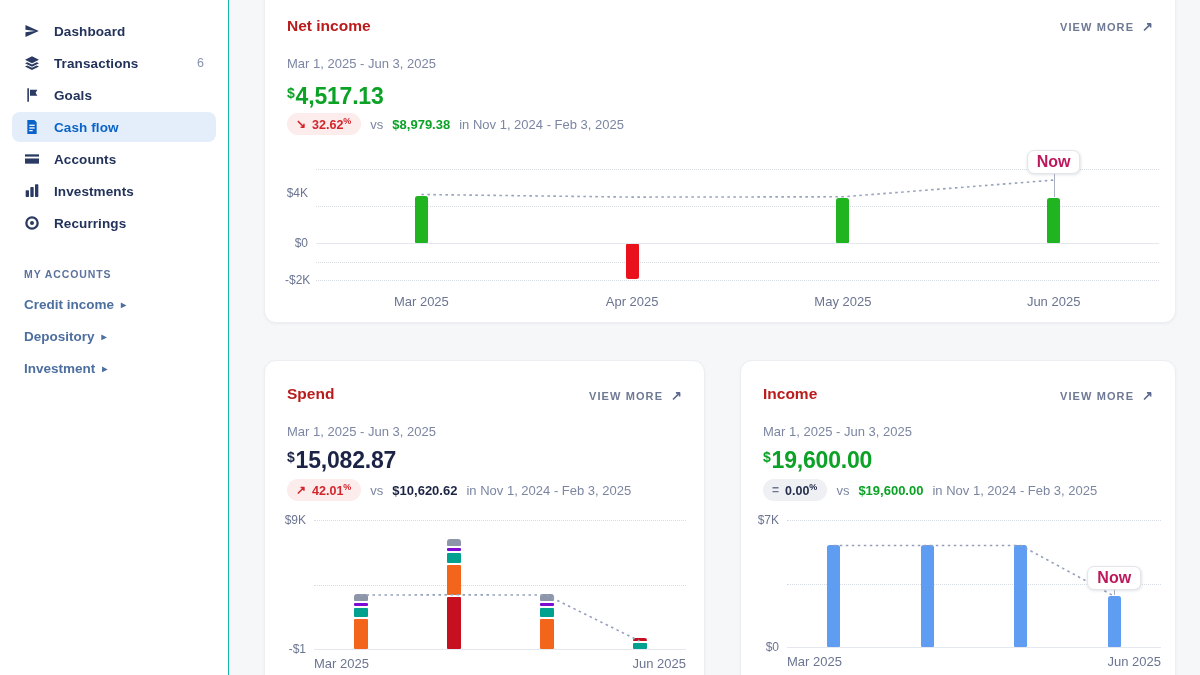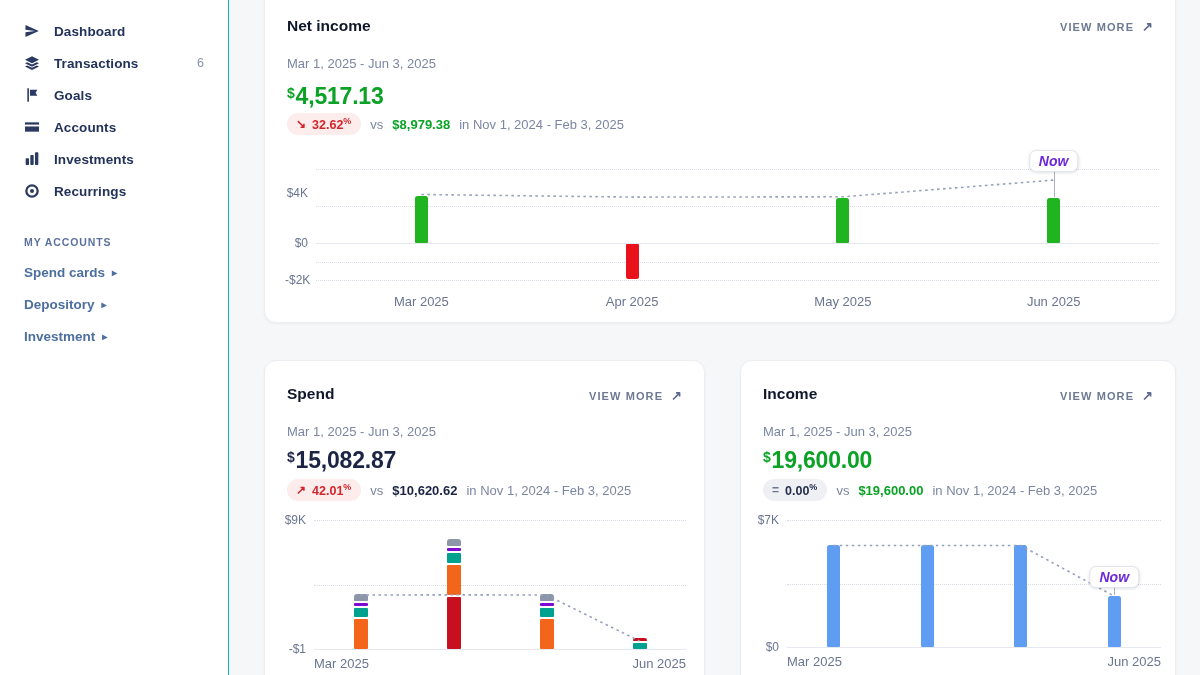--- a/index.html
+++ b/index.html
@@ -43,21 +43,21 @@
   .main { position: absolute; left: 230px; top: 0; width: 970px; height: 675px; }
   .card {
     position: absolute; background: #ffffff;
     border: 1px solid #eceef2; border-radius: 12px;
     box-shadow: 0 1px 3px rgba(20,30,60,.05);
   }
   .card-net    { left: 34px;  top: -18px; width: 912px; height: 341px; }
   .card-spend  { left: 34px;  top: 360px; width: 441px; height: 330px; }
   .card-income { left: 510px; top: 360px; width: 436px; height: 330px; }
 
-  .card-title { position: absolute; left: 22px; font-size: 15.5px; font-weight: 700; color: #0f172a; }
+  .card-title { position: absolute; left: 22px; font-size: 15.5px; font-weight: 700; color: #b91c1c; }
   .card-net .card-title { top: 34px; }
   .card-spend .card-title, .card-income .card-title { top: 24px; }
 
   .view-more {
     position: absolute; right: 22px; display: flex; align-items: center; gap: 8px;
     font-size: 11px; font-weight: 600; letter-spacing: 1.1px; color: #6e7994; cursor: pointer;
   }
   .card-net .view-more { top: 36px; }
   .card-spend .view-more, .card-income .view-more { top: 27px; }
   .vm-arrow { font-size: 13px; letter-spacing: 0; color: #5d6a8e; }
@@ -102,22 +102,22 @@
     position: absolute; left: 0; text-align: right;
     font-size: 12px; color: #6b7591; font-weight: 500; line-height: 16px;
   }
   .xlab { position: absolute; font-size: 13px; color: #6b7591; font-weight: 500; }
   .bar { position: absolute; cursor: pointer; }
   .prevline { position: absolute; top: 0; pointer-events: none; }
   .now-tip {
     position: absolute; transform: translateX(-50%);
     background: #ffffff; border: 1px solid #e2e5ea; border-radius: 7px;
     box-shadow: 0 1px 3px rgba(20,30,60,.12);
-    font-size: 14px; font-weight: 700; color: #6d28d9;
-    padding: 2px 9px; z-index: 3; white-space: nowrap; font-style: italic;
+    font-size: 16px; font-weight: 700; color: #be185d;
+    padding: 2px 9px; z-index: 3; white-space: nowrap;
   }
   .now-line { position: absolute; width: 1px; background: #aab2c2; z-index: 2; }
 </style>
 </head>
 <body>
 
 <div class="app">
 
   <aside class="sidebar">
     <nav class="nav">
@@ -139,20 +139,31 @@
         <span class="nav-badge">6</span>
       </div>
       <div class="nav-item">
         <span class="nav-icon">
           <svg viewBox="0 0 24 24">
               <path d="M5 2h2.4v20H5V2zm4 2h11l-2.6 4.5L20 13H9V4z"></path>
             </svg>
         </span>
         <span class="nav-label">Goals</span>
       </div>
+      <div class="nav-item active">
+        <span class="nav-icon">
+          <svg viewBox="0 0 24 24">
+              <path d="M5 1.5h10.5L19 5v17.5H5z"></path>
+              <rect x="8" y="8.5" width="8" height="1.9" fill="#ffffff"></rect>
+              <rect x="8" y="12.5" width="8" height="1.9" fill="#ffffff"></rect>
+              <rect x="8" y="16.5" width="5" height="1.9" fill="#ffffff"></rect>
+            </svg>
+        </span>
+        <span class="nav-label">Cash flow</span>
+      </div>
       <div class="nav-item">
         <span class="nav-icon">
           <svg viewBox="0 0 24 24">
               <path d="M1.5 5h21a0 0 0 010 0v14h-21z" rx="2"></path>
               <rect x="1.5" y="8.4" width="21" height="2.8" fill="#ffffff"></rect>
             </svg>
         </span>
         <span class="nav-label">Accounts</span>
       </div>
       <div class="nav-item">
@@ -172,21 +183,21 @@
               <circle cx="12" cy="12" r="3"></circle>
             </svg>
         </span>
         <span class="nav-label">Recurrings</span>
       </div>
     </nav>
 
     <div class="accounts-section">
       <div class="accounts-heading">MY ACCOUNTS</div>
       <div class="account-group">
-        <span>Spend cards</span>
+        <span>Credit income</span>
         <span class="chev">▸</span>
       </div>
       <div class="account-group">
         <span>Depository</span>
         <span class="chev">▸</span>
       </div>
       <div class="account-group">
         <span>Investment</span>
         <span class="chev">▸</span>
       </div>

